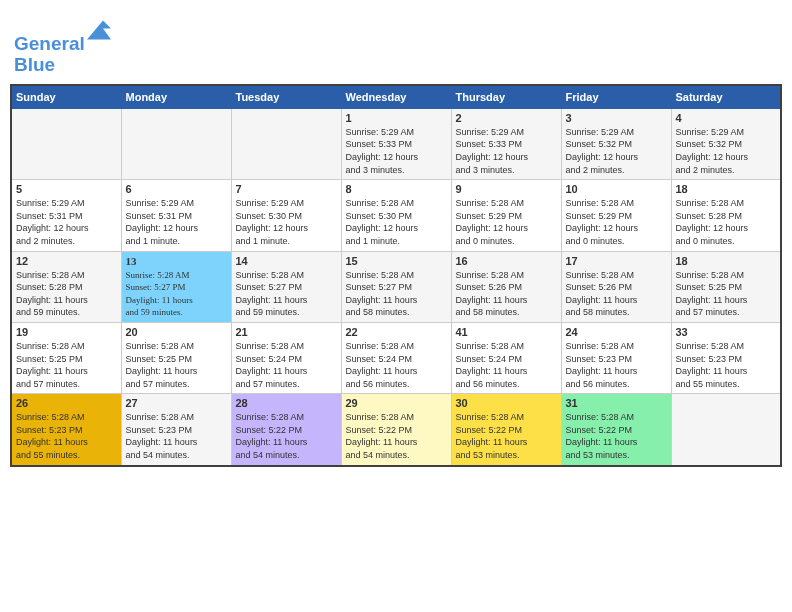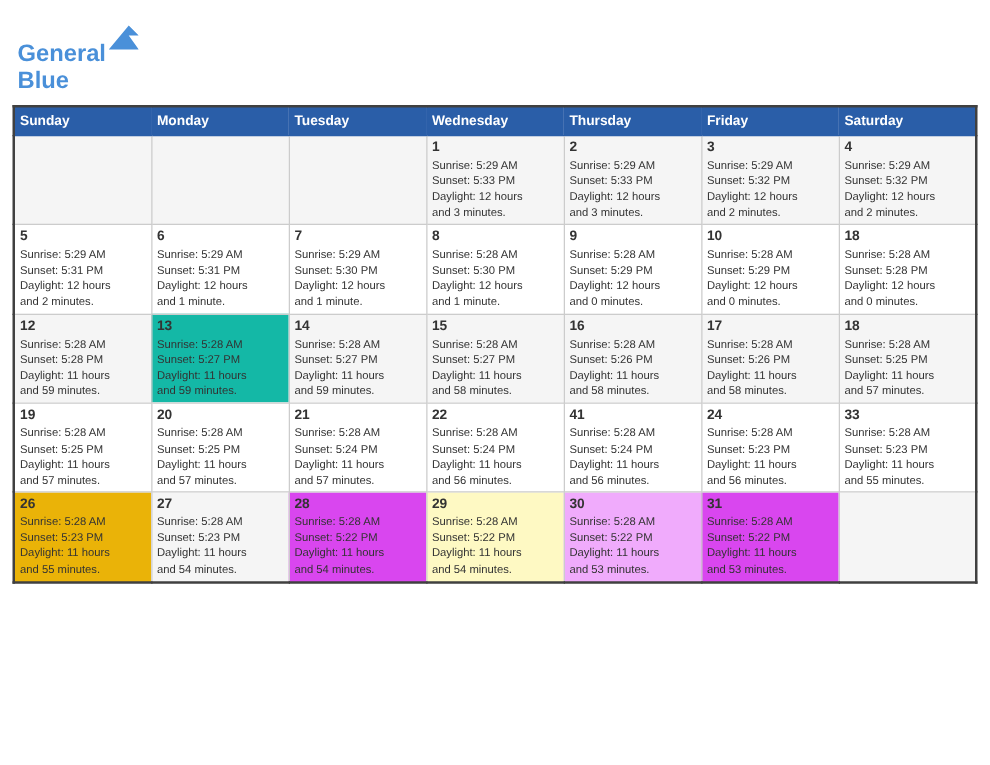--- a/index.html
+++ b/index.html
@@ -225,21 +225,21 @@
           </td>
         </tr>
         <tr>
           <td style="background: rgb(245, 245, 245);">
             <span class="day-num">12</span>
             <div class="day-info" style="white-space: pre-line;">Sunrise: 5:28 AM
 Sunset: 5:28 PM
 Daylight: 11 hours
 and 59 minutes.</div>
           </td>
-          <td style="background: #14b8a6;">
+          <td style="background: #7dd3fc; font-family: Liberation Serif, serif;">
             <span class="day-num">13</span>
             <div class="day-info" style="white-space: pre-line;">Sunrise: 5:28 AM
 Sunset: 5:27 PM
 Daylight: 11 hours
 and 59 minutes.</div>
           </td>
           <td style="background: rgb(245, 245, 245);">
             <span class="day-num">14</span>
             <div class="day-info" style="white-space: pre-line;">Sunrise: 5:28 AM
 Sunset: 5:27 PM
@@ -334,42 +334,42 @@
 Daylight: 11 hours
 and 55 minutes.</div>
           </td>
           <td style="background: rgb(245, 245, 245);">
             <span class="day-num">27</span>
             <div class="day-info" style="white-space: pre-line;">Sunrise: 5:28 AM
 Sunset: 5:23 PM
 Daylight: 11 hours
 and 54 minutes.</div>
           </td>
-          <td style="background: #d946ef;">
+          <td style="background: #c4b5fd;">
             <span class="day-num">28</span>
             <div class="day-info" style="white-space: pre-line;">Sunrise: 5:28 AM
 Sunset: 5:22 PM
 Daylight: 11 hours
 and 54 minutes.</div>
           </td>
           <td style="background: #fef9c3;">
             <span class="day-num">29</span>
             <div class="day-info" style="white-space: pre-line;">Sunrise: 5:28 AM
 Sunset: 5:22 PM
 Daylight: 11 hours
 and 54 minutes.</div>
           </td>
-          <td style="background: #f0abfc;">
+          <td style="background: #fde047;">
             <span class="day-num">30</span>
             <div class="day-info" style="white-space: pre-line;">Sunrise: 5:28 AM
 Sunset: 5:22 PM
 Daylight: 11 hours
 and 53 minutes.</div>
           </td>
-          <td style="background: #d946ef;">
+          <td style="background: #86efac;">
             <span class="day-num">31</span>
             <div class="day-info" style="white-space: pre-line;">Sunrise: 5:28 AM
 Sunset: 5:22 PM
 Daylight: 11 hours
 and 53 minutes.</div>
           </td>
           <td class="empty-cell" style="background: rgb(245, 245, 245);"></td>
         </tr>
       </tbody>
   </table>

